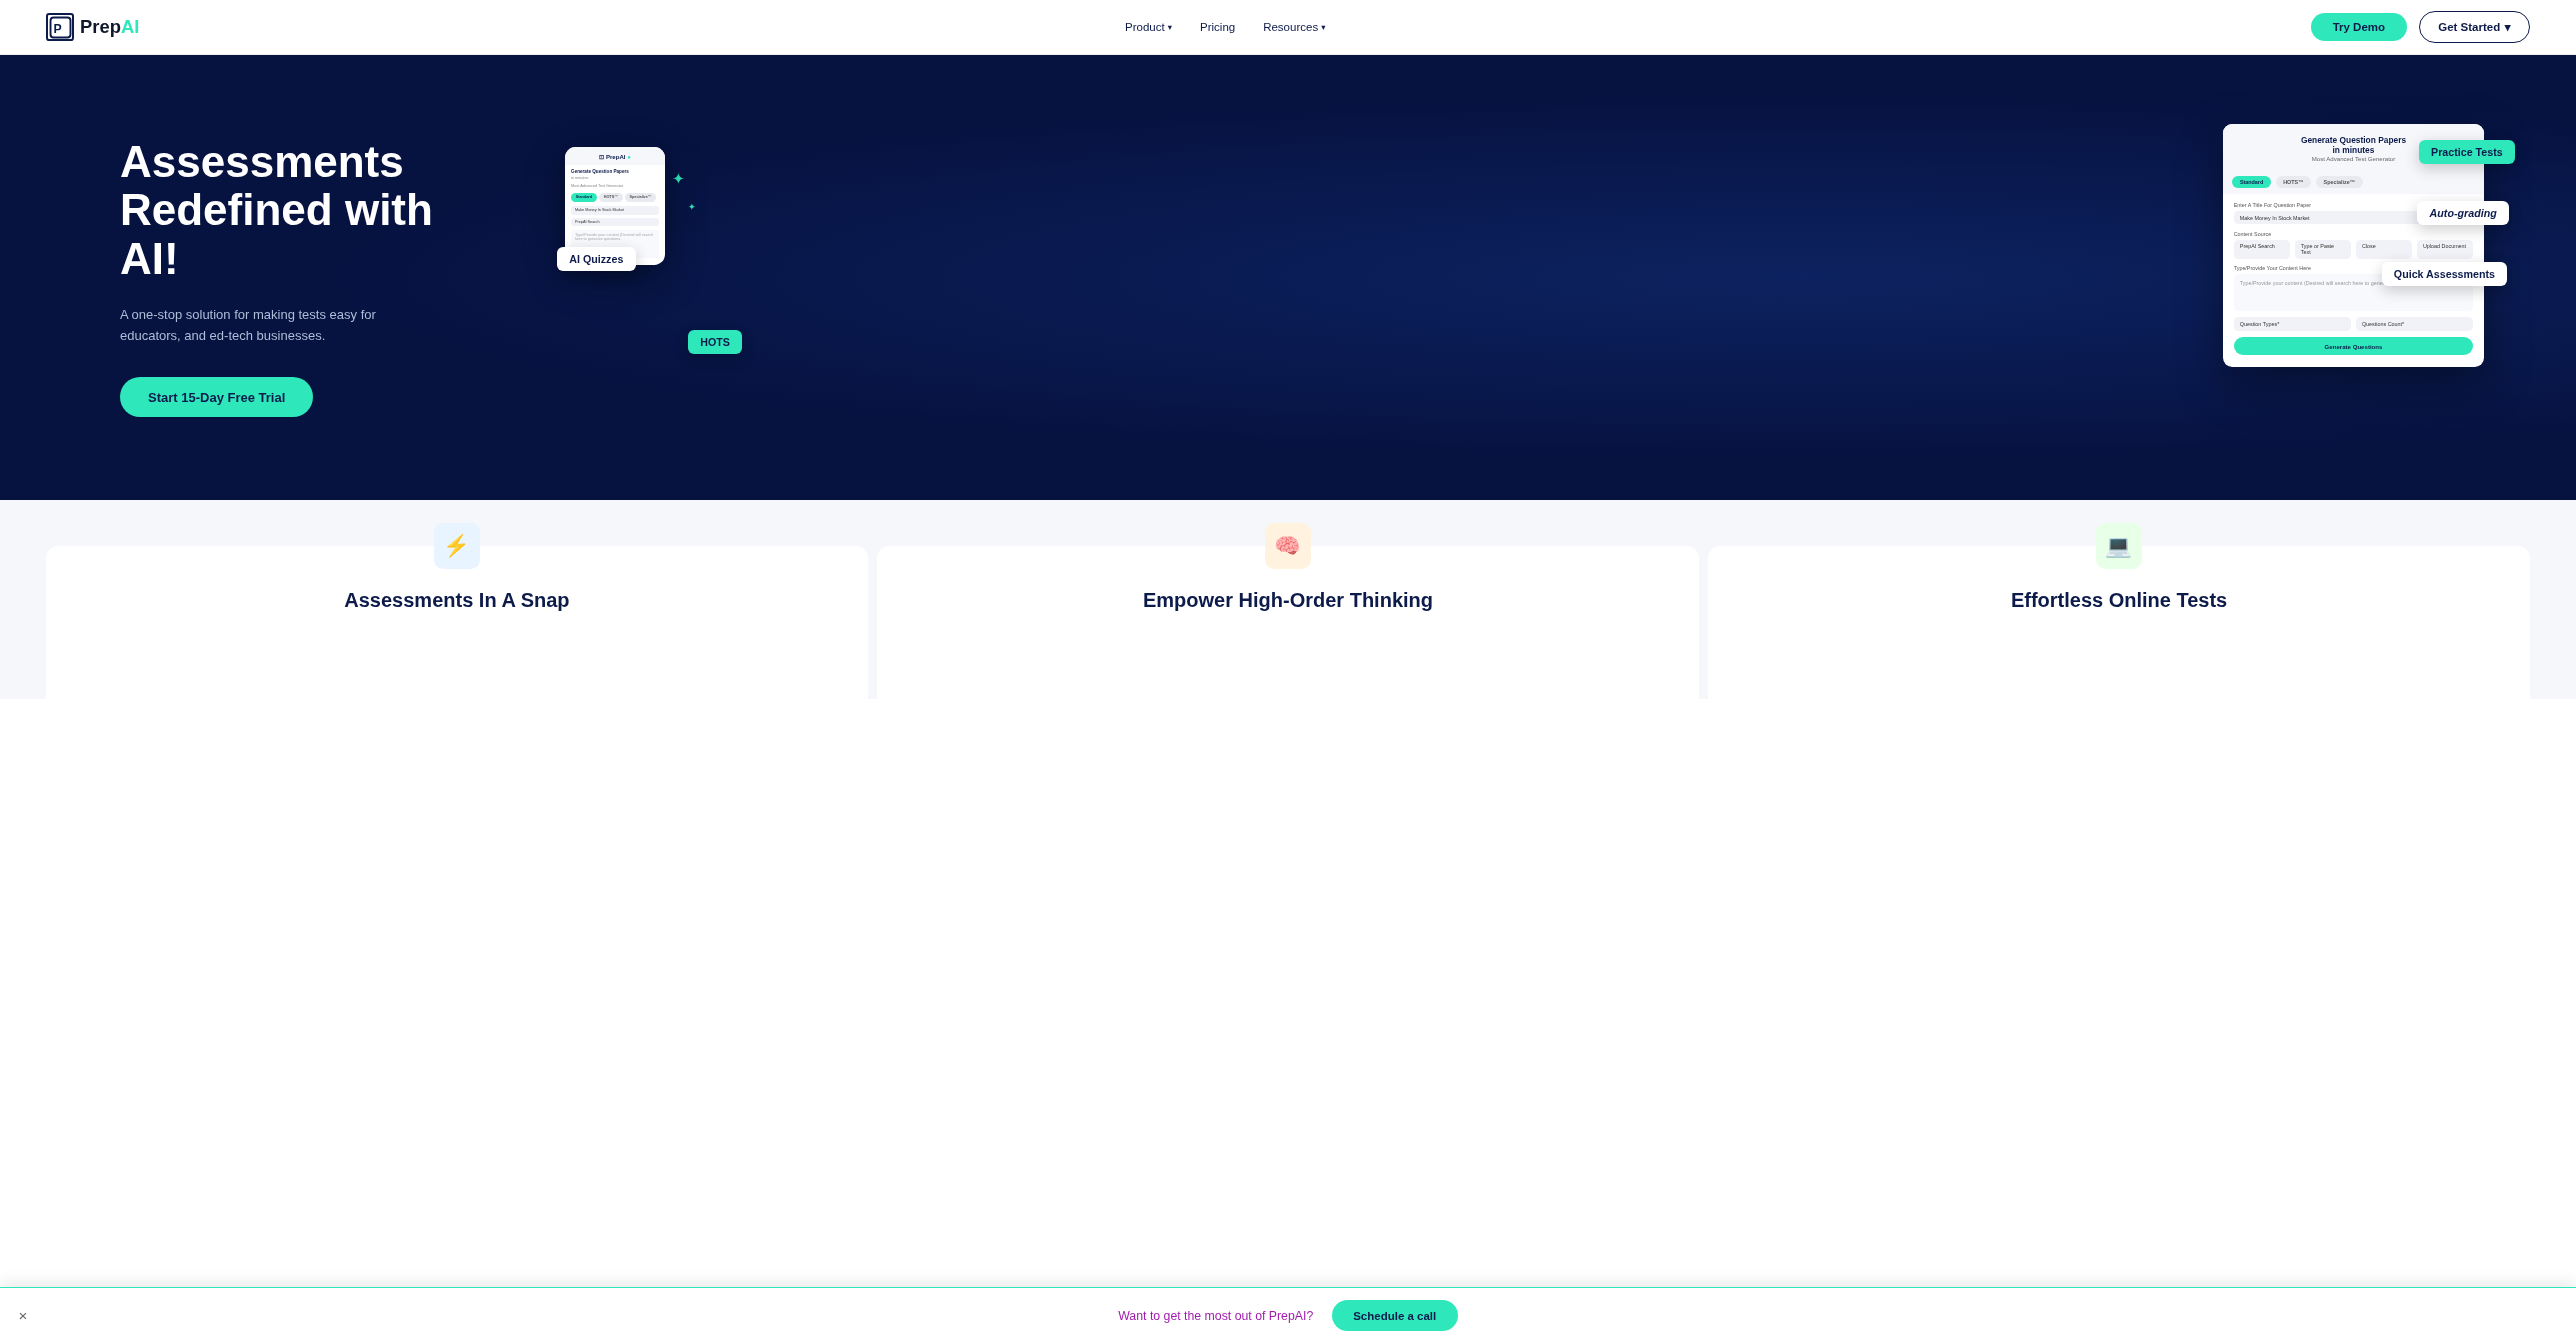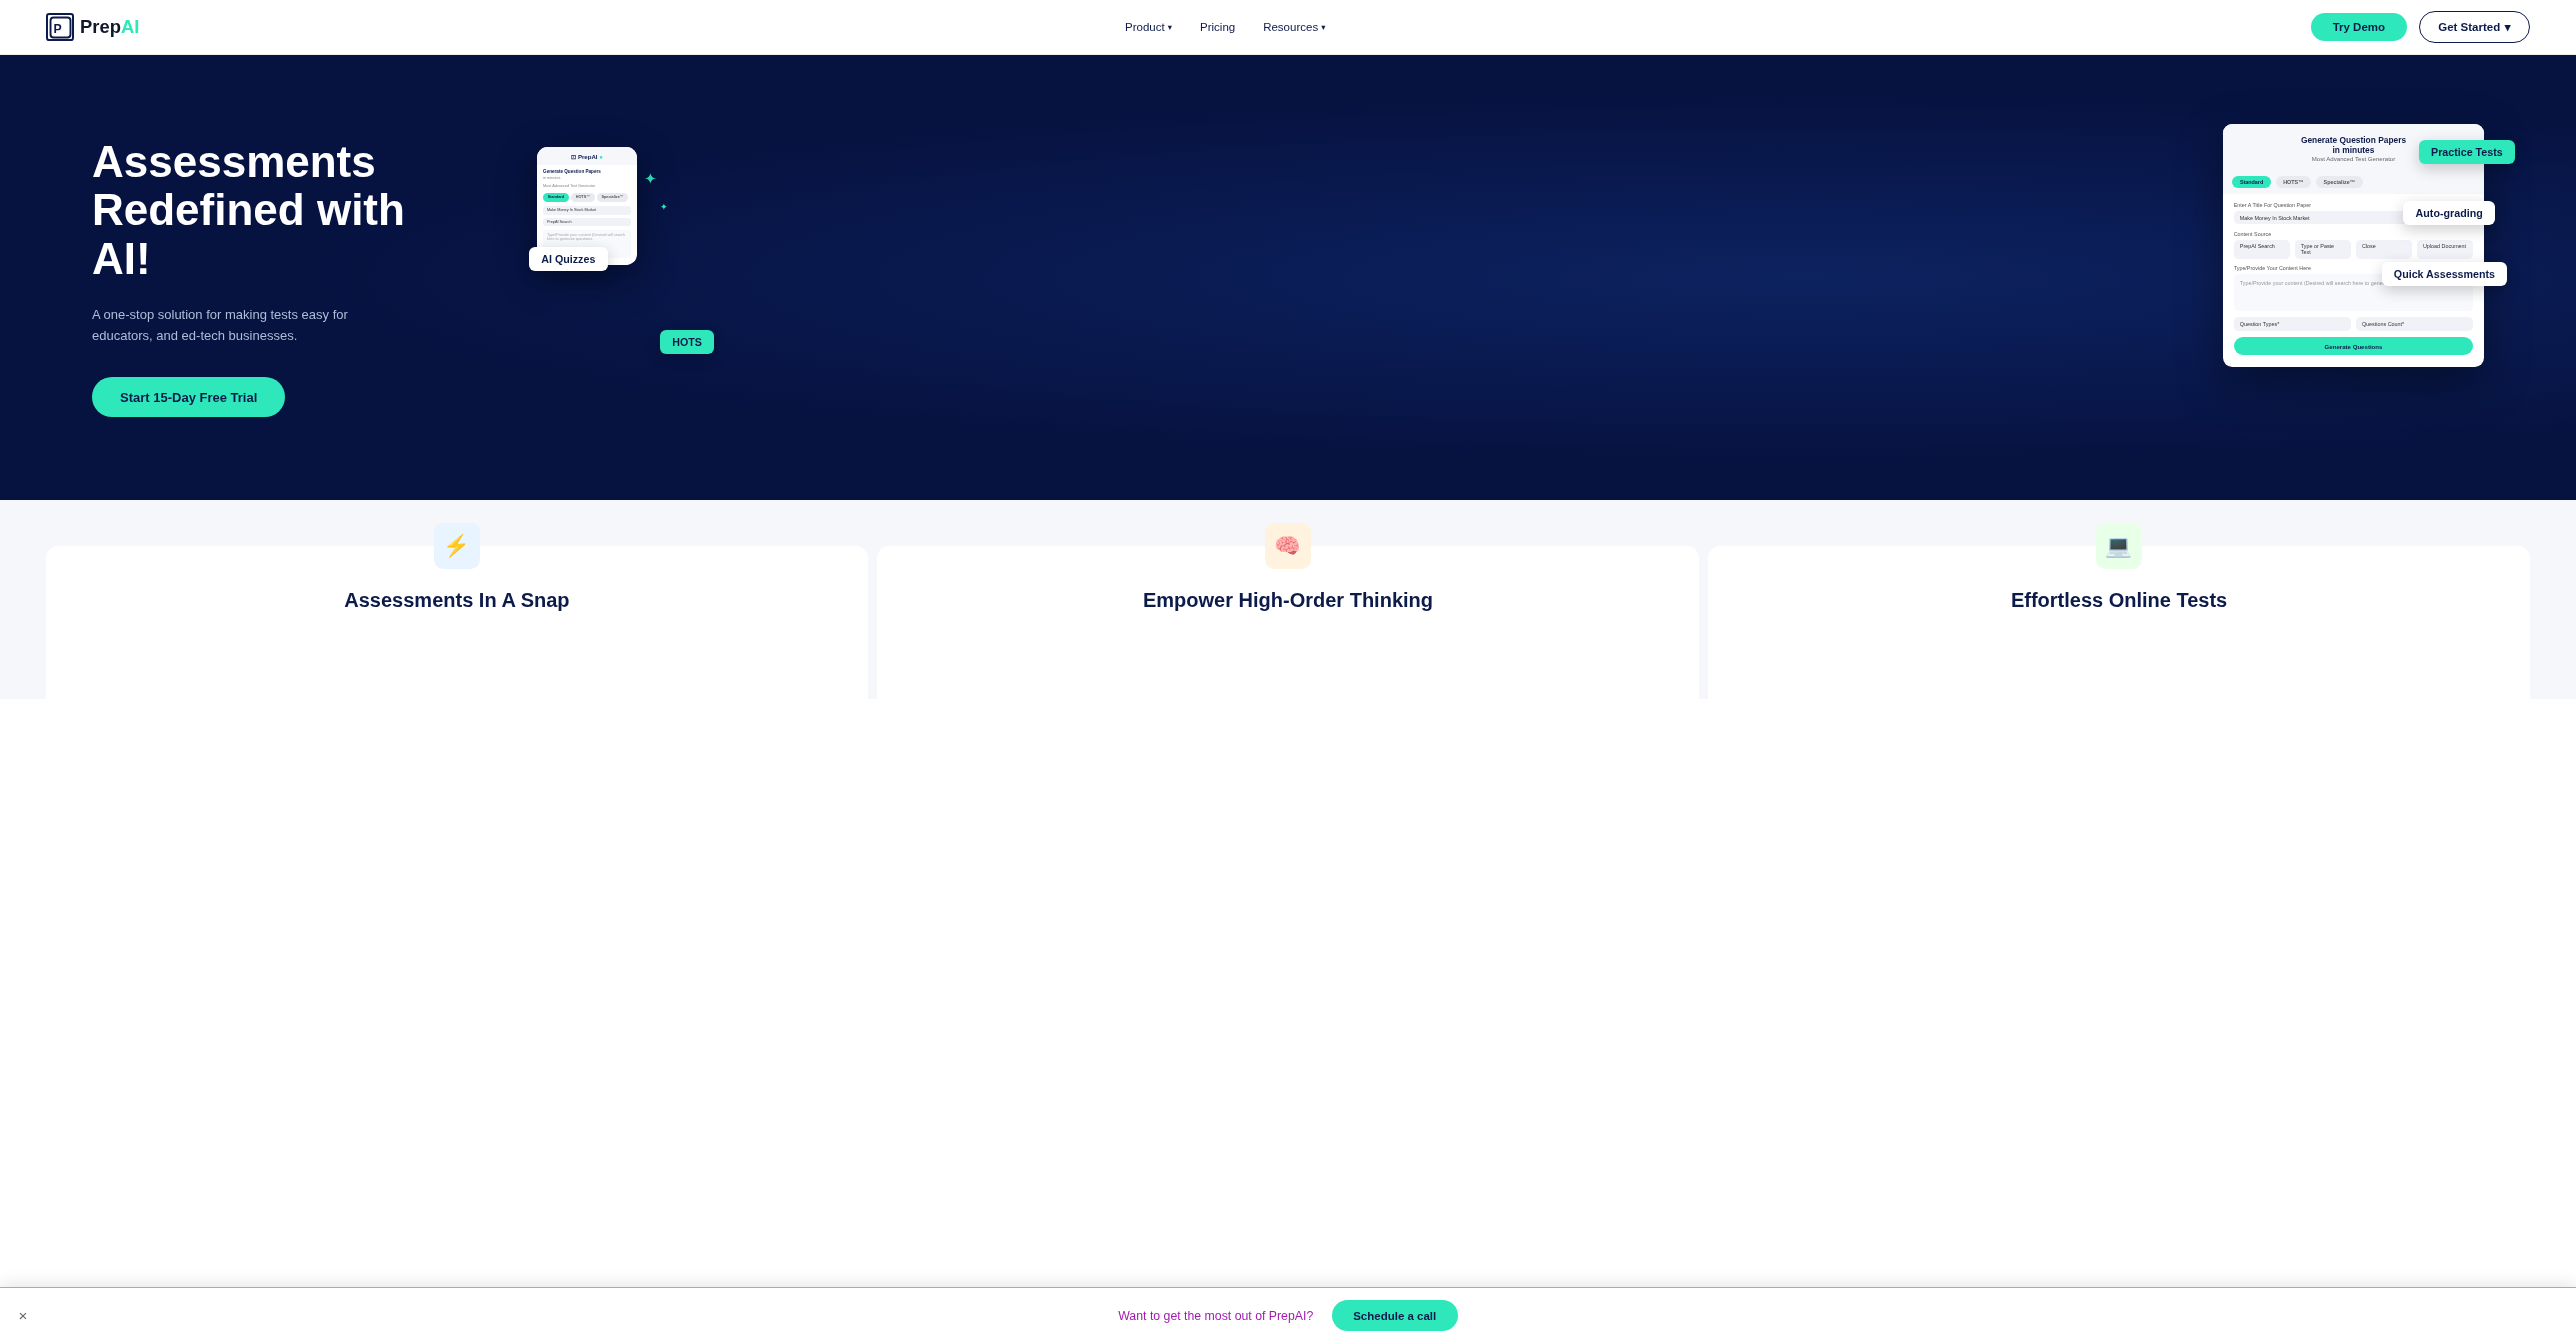--- a/index.html
+++ b/index.html
@@ -87,21 +87,21 @@
       gap: 4.6px;
     }
 
     
     .hero {
       background: #061240;
       background-image: radial-gradient(ellipse at 70% 50%, #0d2260 0%, #061240 60%);
       min-height: 445px;
       display: flex;
       align-items: center;
-      padding: 46px 61px 46px 92px;
+      padding: 46px 61px 46px 120px;
       position: relative;
       overflow: hidden;
     }
     .hero-left {
       flex: 1;
       max-width: 399px;
       z-index: 2;
     }
     .hero-title {
       font-size: 44px;
@@ -324,22 +324,23 @@
       white-space: nowrap;
     }
     .chip-practice {
       top: 31px;
       right: 0px;
       background: #2ee8bb;
       color: #0d1b4b;
     }
     .chip-autograding {
       top: 92px;
-      right: 20px;
-      background: #fff;
+      right: 6px;
+      background: #fff;
+      font-style: italic;
     }
     .chip-quick {
       top: 153px;
       right: 7.7px;
       background: #fff;
       text-align: center;
     }
     .chip-ai-quizzes {
       top: 138px;
       left: 38px;

